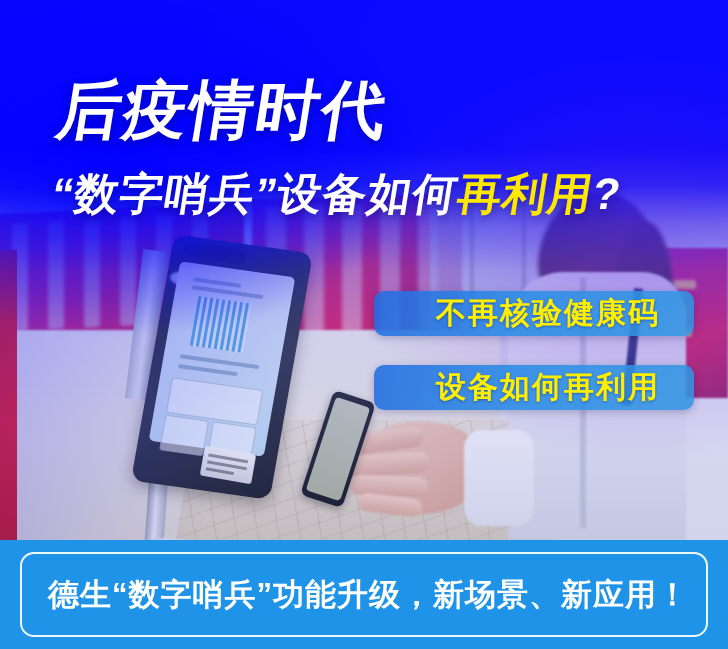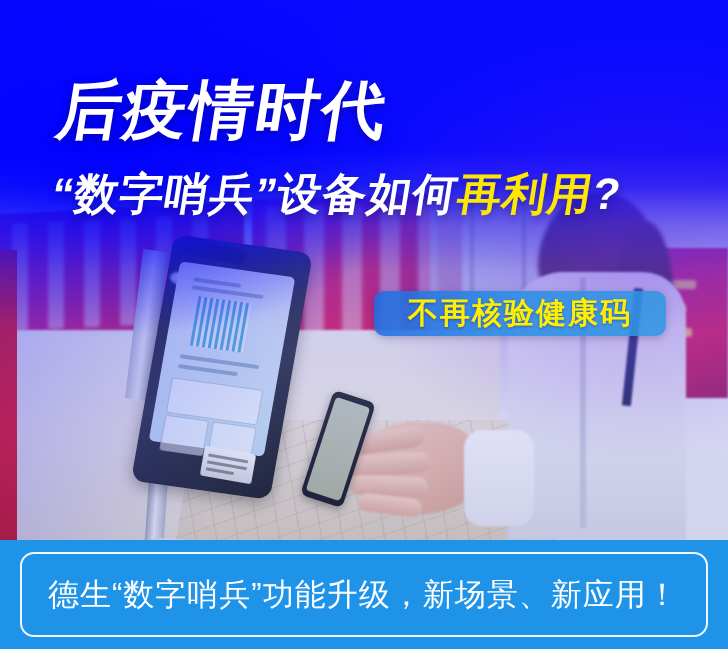--- a/index.html
+++ b/index.html
@@ -248,40 +248,41 @@
   
   .pills{position:absolute;left:374px;top:291px;width:292px;}
   .pill{
     position:relative;
     height:45px;width:292px;
     border-radius:10px;
     background:linear-gradient(100deg, rgba(32,108,225,.88) 0%, rgba(42,140,230,.88) 45%, rgba(48,150,226,.86) 100%);
     box-shadow:0 2px 8px rgba(0,0,60,.22);
     display:flex;align-items:center;justify-content:center;
     margin-bottom:29px;
+    padding-left:28px;
   }
   .pill span{
     font-size:30px;font-weight:bold;color:#ffee00;letter-spacing:2px;
     text-shadow:0 1px 3px rgba(0,0,60,.35);
   }
 
   
   .banner{
     position:absolute;left:0;top:540px;width:728px;height:109px;
     background:#1f93e8;
   }
   .banner .inner{
     position:absolute;left:20px;top:12px;right:20px;bottom:12px;
     border:2px solid rgba(255,255,255,.92);
     border-radius:14px;
     display:flex;align-items:center;
   }
   .banner .txt{
     margin-left:26px;
-    font-size:31px;font-weight:normal;color:#ffffff;letter-spacing:1px;
+    font-size:31px;font-weight:bold;color:#ffffff;letter-spacing:1px;
     white-space:nowrap;
   }
 </style>
 </head>
 <body>
 
 <div class="poster">
 
   <div class="photo">
     <div class="bg-wall"></div>
@@ -369,20 +370,23 @@
   </div>
 
   <div class="headline">后疫情时代</div>
 
   <div class="subhead"><span>“数字哨兵”设备如何</span><span class="hl">再利用</span><span>?</span></div>
 
   <div class="pills">
     <div class="pill">
       <span>不再核验健康码</span>
     </div>
+    <div class="pill">
+      <span>设备如何再利用</span>
+    </div>
   </div>
 
   <div class="banner">
     <div class="inner">
       <div class="txt">德生“数字哨兵”功能升级，新场景、新应用！</div>
     </div>
   </div>
 
 </div>
 

